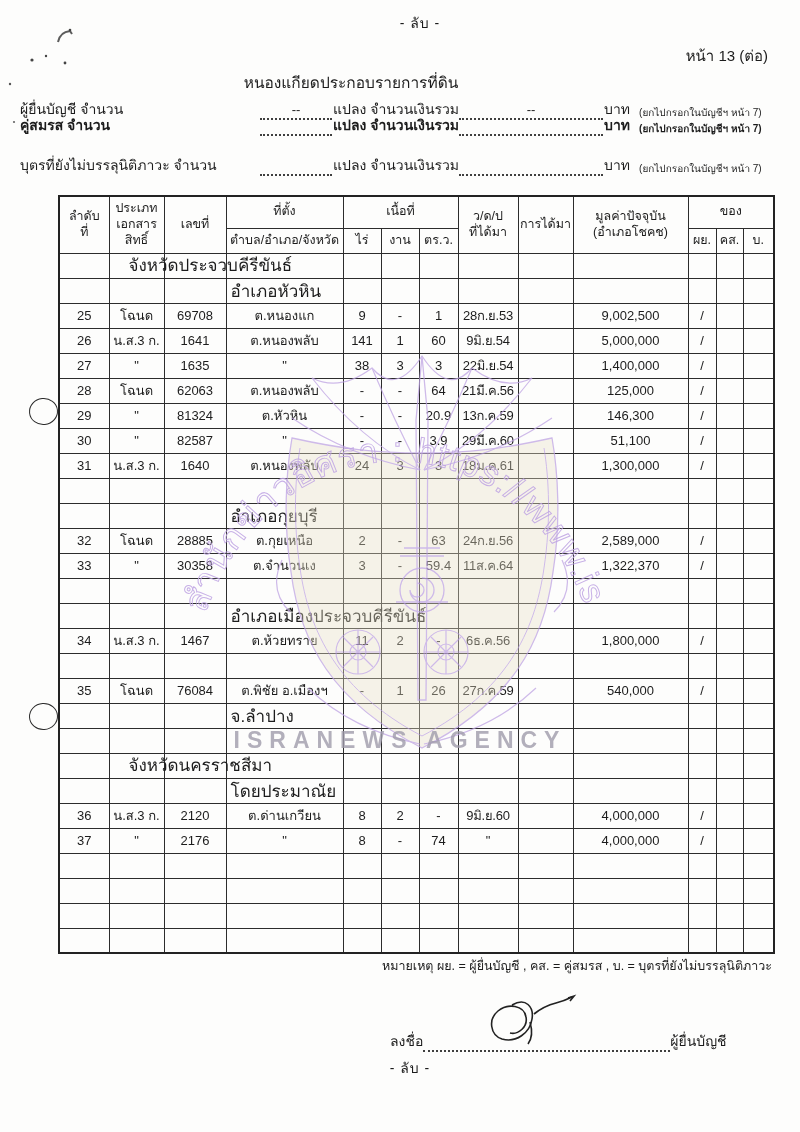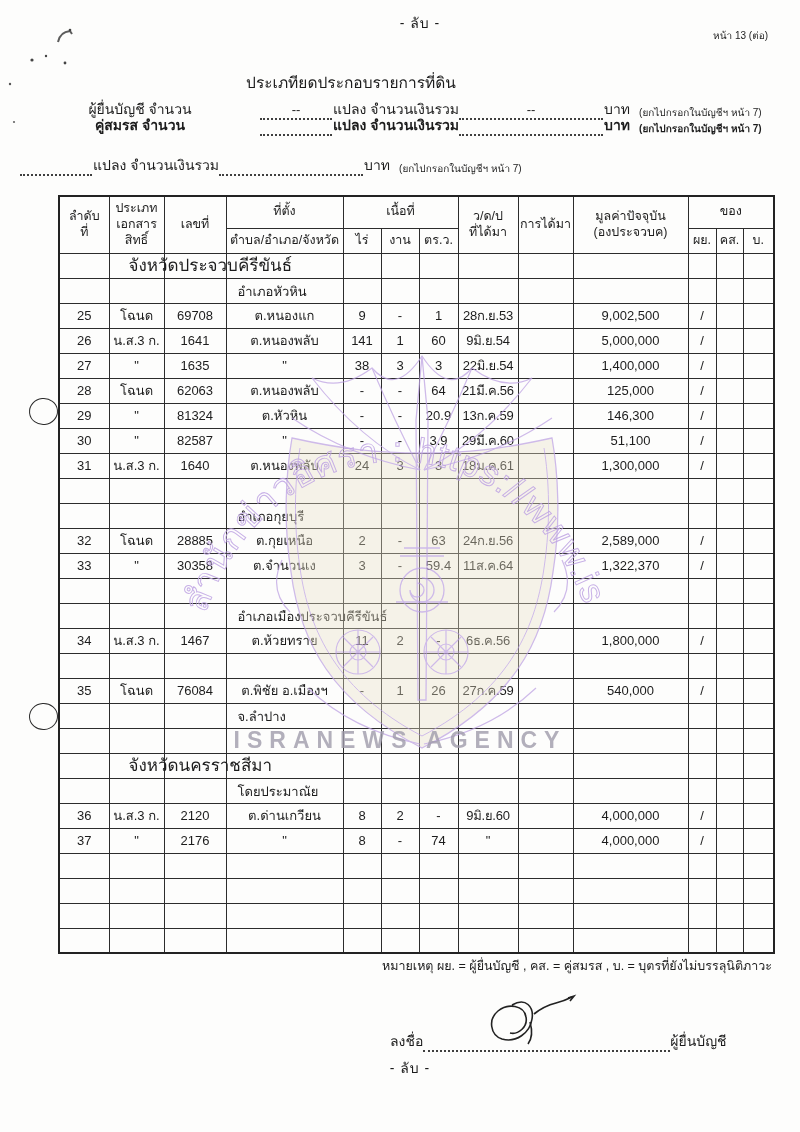--- a/index.html
+++ b/index.html
@@ -5,25 +5,25 @@
   html,body{margin:0;padding:0;}
   body{
     width:800px;height:1132px;position:relative;overflow:hidden;
     background:#fdfdfc;color:#1c1c1c;
     font-family:"Liberation Sans", sans-serif;
     -webkit-font-smoothing:antialiased;
   }
   .abs{position:absolute;}
   
   .classification-top{top:12px;left:350px;width:140px;text-align:center;font-size:14px;letter-spacing:1px;}
-  .page-number{top:28px;right:32px;font-size:10px;}
+  .page-number{top:44px;right:32px;font-size:15px;}
   .doc-title{top:70px;left:0;width:702px;text-align:center;font-size:15.5px;}
   
   .form-line{left:20px;right:10px;display:flex;align-items:flex-end;font-size:14px;white-space:nowrap;}
-  .form-line .flabel{width:240px;text-align:center;}
+  .form-line .flabel{width:240px;text-align:left;}
   .dots{display:inline-block;border-bottom:2px dotted #3f3f3f;text-align:center;font-size:13px;line-height:13px;height:15px;vertical-align:bottom;}
   .dots-count{width:72px;}
   .dots-amount{width:144px;}
   .form-line .between{margin-left:1px;}
   .form-line .unit{margin-left:1px;}
   .form-line .hint{margin-left:9px;font-size:10px;}
   
   table.land{position:absolute;left:58px;top:195px;width:715px;border-collapse:collapse;table-layout:fixed;}
   table.land th, table.land td{
     border:1.5px solid #2c2c2c;padding:0;font-weight:normal;
@@ -32,21 +32,21 @@
   table.land{border:2px solid #222;}
   table.land th{white-space:pre-line;font-size:12.5px;line-height:1.25;}
   tr.hrow1{height:32px;} tr.hrow2{height:25px;}
   tr.brow{height:25px;}
   td.c-num{text-align:left;padding-left:9px;margin-left:29px;}
   td.c-loc{text-align:left;padding-left:6px;white-space:nowrap;}
   td.c-date{text-align:left;padding-left:2px;font-size:11.5px;white-space:nowrap;letter-spacing:-0.2px;}
   td.c-val{text-align:right;padding-right:14px;}
   td.rel{position:relative;}
   span.province-label{position:absolute;left:19px;top:-1px;white-space:nowrap;font-size:17px;line-height:25px;}
-  span.amphoe-label{position:absolute;left:11px;top:1px;white-space:nowrap;font-size:13px;line-height:24px;}
+  span.amphoe-label{position:absolute;left:4px;top:1px;white-space:nowrap;font-size:17px;line-height:24px;}
   
   .note-line{top:956px;right:28px;font-size:12.5px;white-space:nowrap;}
   .note-line .note-label{}
   .sign-line{top:1030px;left:390px;display:flex;align-items:flex-end;font-size:14px;white-space:nowrap;}
   .sign-dots{width:247px;}
   .classification-bottom{top:1057px;left:378px;width:64px;text-align:center;font-size:14px;letter-spacing:1px;}
   
   .hole{border:1.6px solid #2a2a2a;border-radius:50%;width:27px;height:25px;background:transparent;}
   .hole1{left:29px;top:398px;transform:rotate(-6deg);}
   .hole2{left:29px;top:703px;transform:rotate(-4deg);}
@@ -63,39 +63,40 @@
   <circle cx="70" cy="30" r="1.3" fill="#444"></circle>
   <circle cx="32" cy="60" r="1.6" fill="#444"></circle>
   <circle cx="46" cy="56" r="1.2" fill="#444"></circle>
   <circle cx="65" cy="63" r="1.4" fill="#444"></circle>
   <circle cx="10" cy="84" r="1.2" fill="#555"></circle>
   <circle cx="14" cy="122" r="1.1" fill="#666"></circle>
 </svg>
 
 <div class="abs classification-top">- ลับ -</div>
 <div class="abs page-number">หน้า 13 (ต่อ)</div>
-<div class="abs doc-title">ประเภทียดประกอบรายการที่ดิน</div>
+<div class="abs doc-title">หนองแกียดประกอบรายการที่ดิน</div>
 
 <div class="abs form-line" style="top:98px;">
   <span class="flabel">ผู้ยื่นบัญชี  จำนวน</span>
     <span class="dots dots-count">--</span>
     <span class="between">แปลง จำนวนเงินรวม</span>
     <span class="dots dots-amount">--</span>
     <span class="unit">บาท</span>
     <span class="hint">(ยกไปกรอกในบัญชีฯ หน้า 7)</span>
 </div>
 <div class="abs form-line" style="top:114px;font-weight:bold;">
   <span class="flabel">คู่สมรส  จำนวน</span>
     <span class="dots dots-count"></span>
     <span class="between">แปลง จำนวนเงินรวม</span>
     <span class="dots dots-amount"></span>
     <span class="unit">บาท</span>
     <span class="hint">(ยกไปกรอกในบัญชีฯ หน้า 7)</span>
 </div>
 <div class="abs form-line" style="top:154px;">
+  <span class="flabel">บุตรที่ยังไม่บรรลุนิติภาวะ  จำนวน</span>
     <span class="dots dots-count"></span>
     <span class="between">แปลง จำนวนเงินรวม</span>
     <span class="dots dots-amount"></span>
     <span class="unit">บาท</span>
     <span class="hint">(ยกไปกรอกในบัญชีฯ หน้า 7)</span>
 </div>
 
 <table class="land">
   <colgroup>
     <col style="width:50px">
@@ -119,21 +120,21 @@
       <th rowspan="2">ประเภท
 เอกสาร
 สิทธิ์</th>
       <th rowspan="2">เลขที่</th>
       <th>ที่ตั้ง</th>
       <th colspan="3">เนื้อที่</th>
       <th rowspan="2">ว/ด/ป
 ที่ได้มา</th>
       <th rowspan="2">การได้มา</th>
       <th rowspan="2">มูลค่าปัจจุบัน
-(องประจวบค)</th>
+(อำเภอโชคช)</th>
       <th colspan="3">ของ</th>
     </tr>
     <tr class="hrow2">
       <th>ตำบล/อำเภอ/จังหวัด</th>
       <th>ไร่</th>
       <th>งาน</th>
       <th>ตร.ว.</th>
       <th>ผย.</th>
       <th>คส.</th>
       <th>บ.</th>

